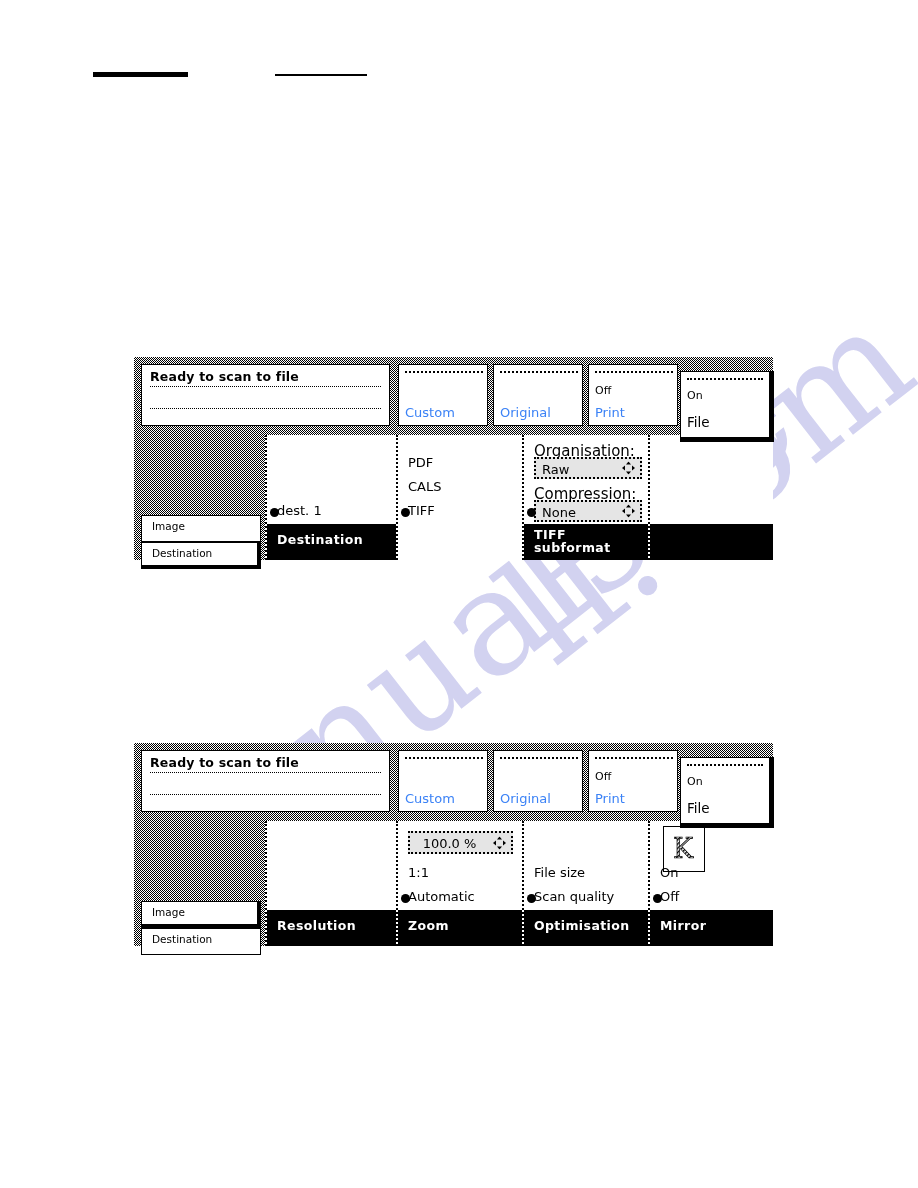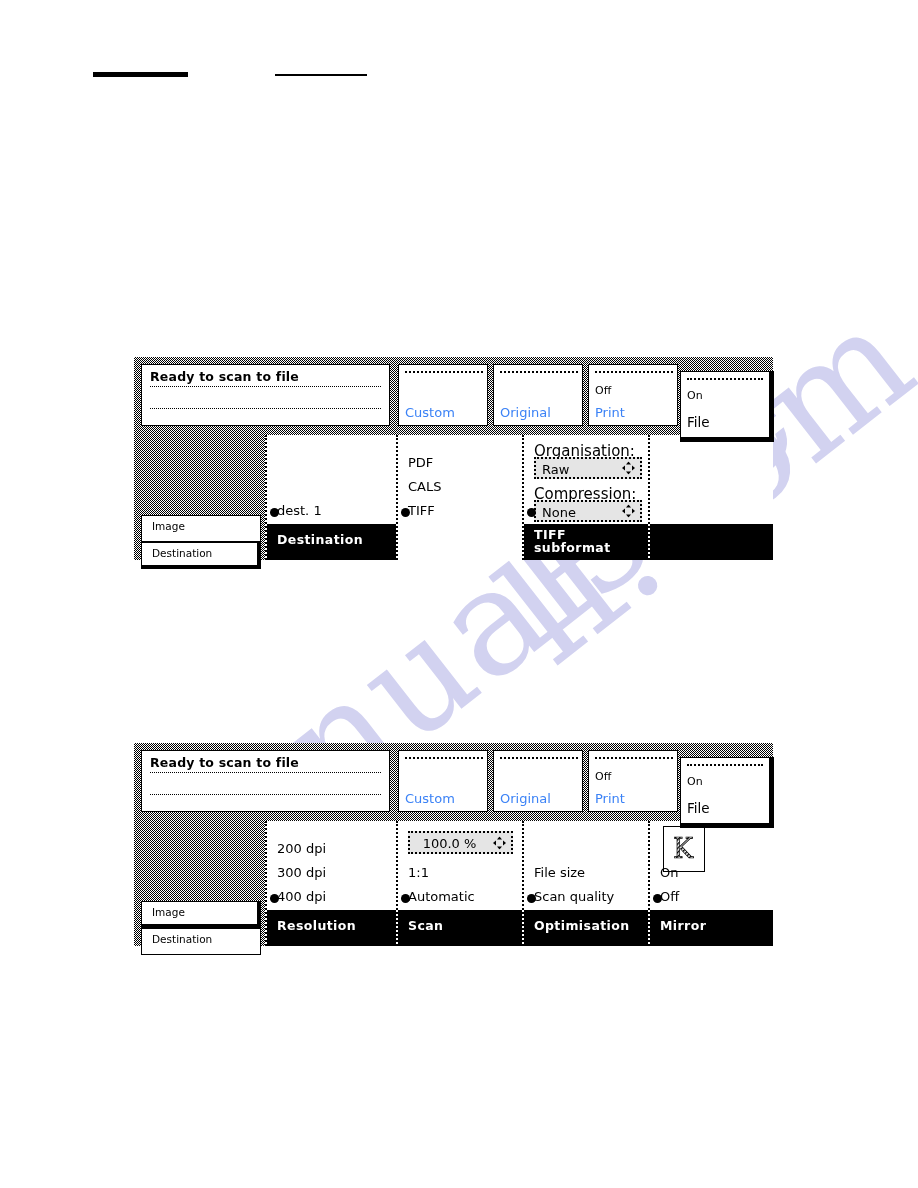--- a/index.html
+++ b/index.html
@@ -446,32 +446,20 @@
   <div class="body-row">
 
     <div class="tab tab-upper active">
       <span>Image</span>
     </div>
     <div class="tab tab-lower">
       <span>Destination</span>
     </div>
 
     <div class="col" style="left:131px; width:131px;">
-      <div class="col-body">
-        <div class="opt r1">
-          <span>200 dpi</span>
-        </div>
-        <div class="opt r2">
-          <span>300 dpi</span>
-        </div>
-        <div class="opt r3">
-          <span class="bullet"></span>
-          <span>400 dpi</span>
-        </div>
-      </div>
       <div class="col-footer">Resolution</div>
     </div>
 
     <div class="col" style="left:262px; width:126px;">
       <div class="col-body">
         <div class="spin-field" style="left:10px; top:10px; width:105px; height:23px;">
           <span class="spin-val">100.0 %</span>
           <span class="spin-arrows">
             <svg width="13" height="13" viewBox="0 0 13 13">
               <polygon points="6.5,0 9,3 4,3" fill="#000"></polygon>
@@ -482,21 +470,21 @@
           </span>
         </div>
         <div class="opt r2">
           <span>1:1</span>
         </div>
         <div class="opt r3">
           <span class="bullet"></span>
           <span>Automatic</span>
         </div>
       </div>
-      <div class="col-footer">Scan</div>
+      <div class="col-footer">Zoom</div>
     </div>
 
     <div class="col" style="left:388px; width:126px;">
       <div class="col-body">
         <div class="opt r2">
           <span>File size</span>
         </div>
         <div class="opt r3">
           <span class="bullet"></span>
           <span>Scan quality</span>

